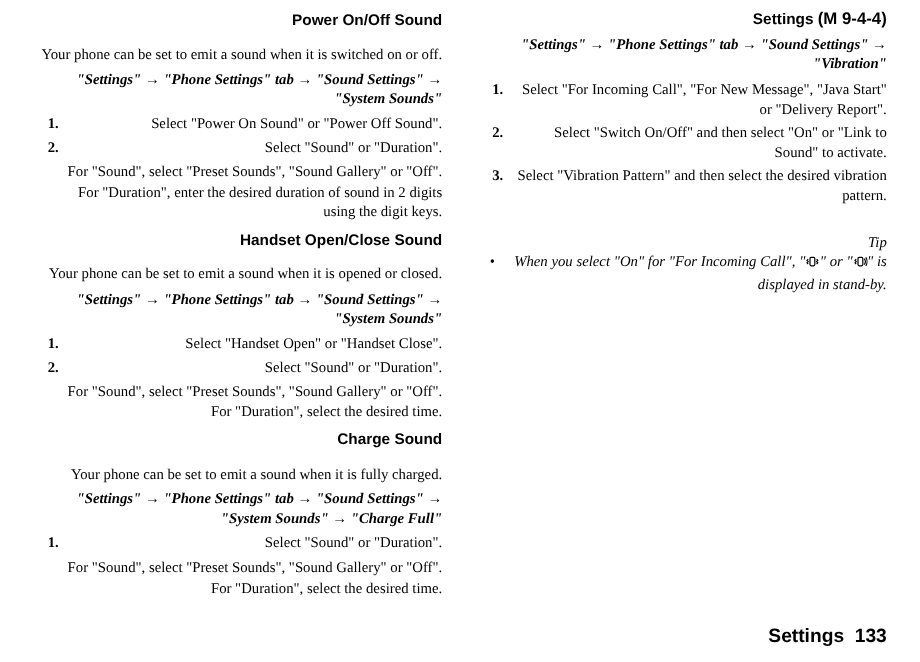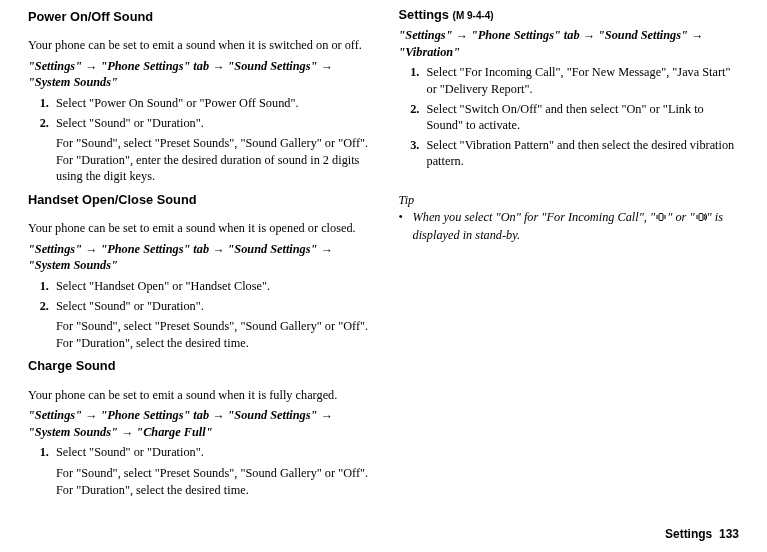--- a/index.html
+++ b/index.html
@@ -14,43 +14,44 @@
     color: #000;
     background: #fff;
     position: relative;
   }
   .page {
     padding: 6px 28px 0 28px;
     column-count: 2;
     column-gap: 30px;
     column-fill: auto;
     height: 500px;
+    text-align: right;
   }
   .block { break-inside: avoid-column; }
   .allow-break { break-inside: auto; }
   .h { font-family: Arial, Helvetica, sans-serif; font-weight: bold; font-size: 12.8px; margin-top: 2px; }
   .intro { margin-top: 12px; }
   .path { font-style: italic; font-weight: bold; margin-top: 4px; line-height: 1.35; }
   .arr { font-style: normal; font-family: "Times New Roman", serif; }
   ol.steps { margin: 4px 0 6px 0; padding-left: 24px; }
   ol.steps li { padding-left: 4px; margin-bottom: 3px; }
   ol.steps li::marker { font-weight: bold; }
   .sub { margin-top: 4px; font-weight: normal; }
   .tip-h { font-style: italic; margin-top: 22px; }
   .tip-row { display: flex; }
   .tip-bullet { width: 14px; flex: 0 0 14px; }
   .tip-text { font-style: italic; flex: 1; }
-  .mcode { font-family: Arial, Helvetica, sans-serif; font-weight: bold; font-size: 10px; margin-top: 23px; }
+  .mcode { font-family: Arial, Helvetica, sans-serif; font-weight: bold; font-size: 14px; margin-top: 23px; }
   .footer {
     position: absolute;
     bottom: 10px;
     right: 28px;
     font-family: Arial, Helvetica, sans-serif;
     font-weight: bold;
-    font-size: 12px;
+    font-size: 16px;
   }
   .icon { display: inline-block; vertical-align: -2px; }
 </style>
 </head>
 <body>
 
 <div class="page">
 
   <div class="block">
     <div class="h">Power On/Off Sound</div>

